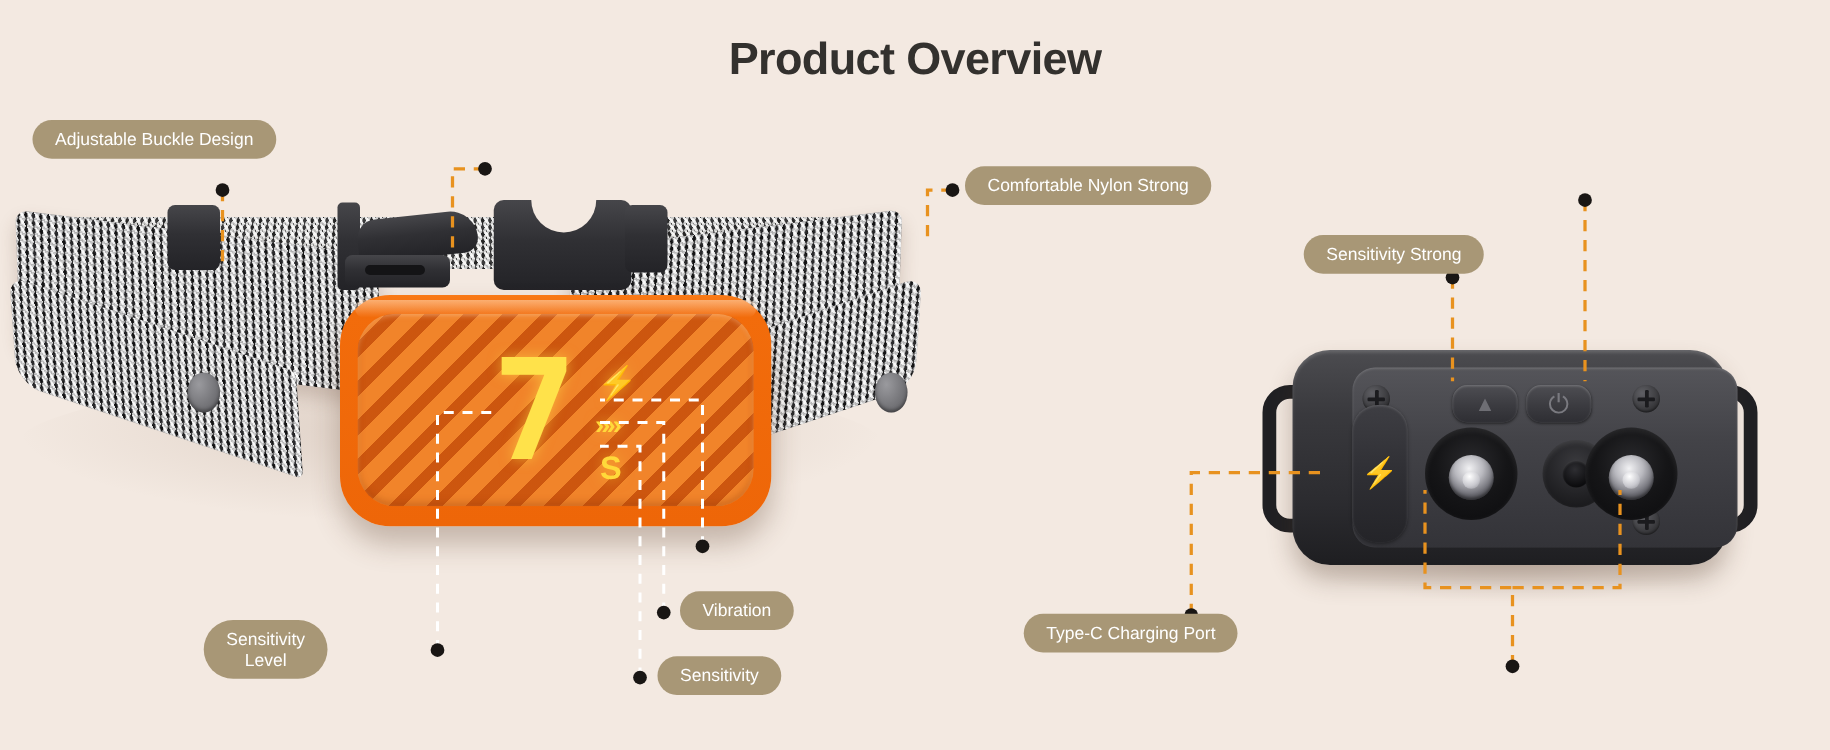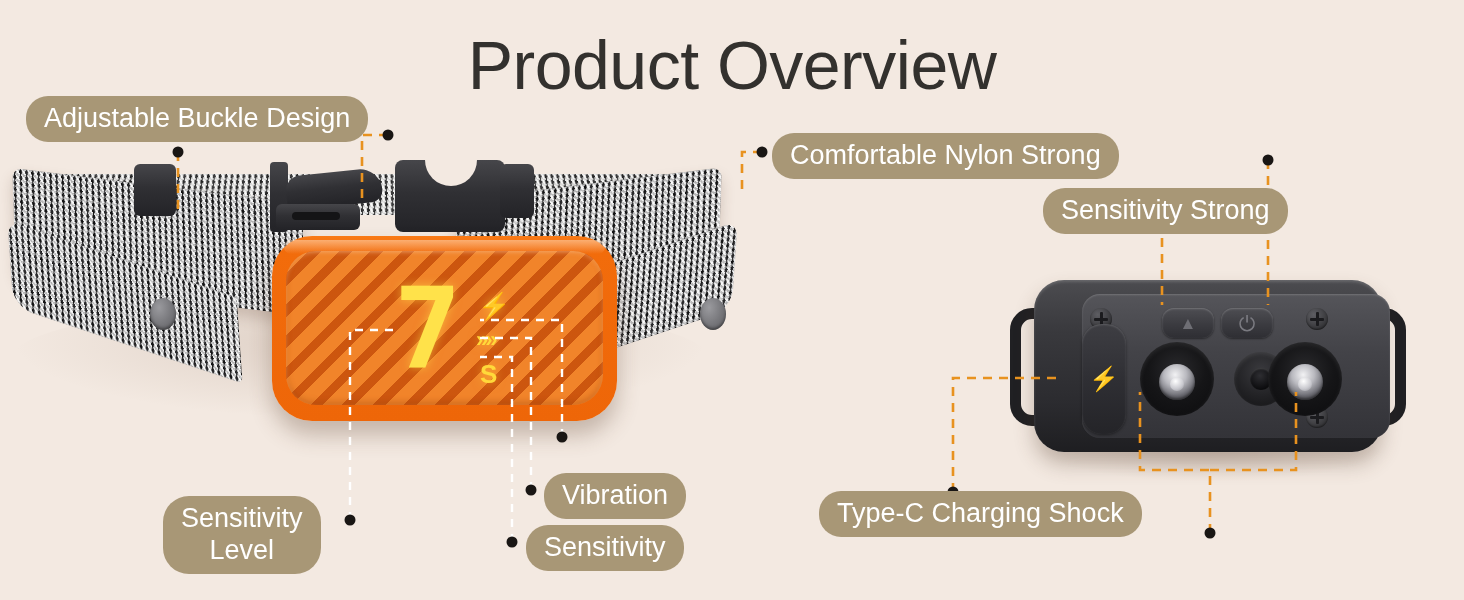--- a/index.html
+++ b/index.html
@@ -7,27 +7,27 @@
     width:1464px;height:600px;overflow:hidden;
     background:#F3E9E1;
     font-family:"Liberation Sans", sans-serif;
     position:relative;
   }
   .stage{position:absolute;inset:0;width:1464px;height:600px;}
 
   
   .title{
     position:absolute;left:0;top:26px;width:1464px;text-align:center;
-    font-size:68px;font-weight:400;color:#33312E;letter-spacing:-0.5px;
+    font-size:36px;font-weight:700;color:#33312E;letter-spacing:-0.5px;
   }
 
   
   .pill{
     position:absolute;background:#A89776;color:#FFFFFF;
-    border-radius:22px;padding:7px 18px;font-size:27px;line-height:1.18;
+    border-radius:22px;padding:7px 18px;font-size:14px;line-height:1.18;
     text-align:center;white-space:pre-line;box-sizing:border-box;
     font-weight:400;
   }
   .pill.two{border-radius:26px;}
 
   
   .lead{position:absolute;pointer-events:none;}
 
   
   #collar{position:absolute;left:0;top:150px;width:800px;height:300px;}
@@ -297,16 +297,16 @@
   <div class="pill" style="left:1043px;top:188px;">Sensitivity Strong</div>
 
   <div class="pill two" style="left:163px;top:496px;">Sensitivity
 Level</div>
 
 
   <div class="pill" style="left:544px;top:473px;">Vibration</div>
 
   <div class="pill" style="left:526px;top:525px;">Sensitivity</div>
 
-  <div class="pill" style="left:819px;top:491px;">Type-C Charging Shock</div>
+  <div class="pill" style="left:819px;top:491px;">Type-C Charging Port</div>
 
 
 </div>
 
 </body></html>

